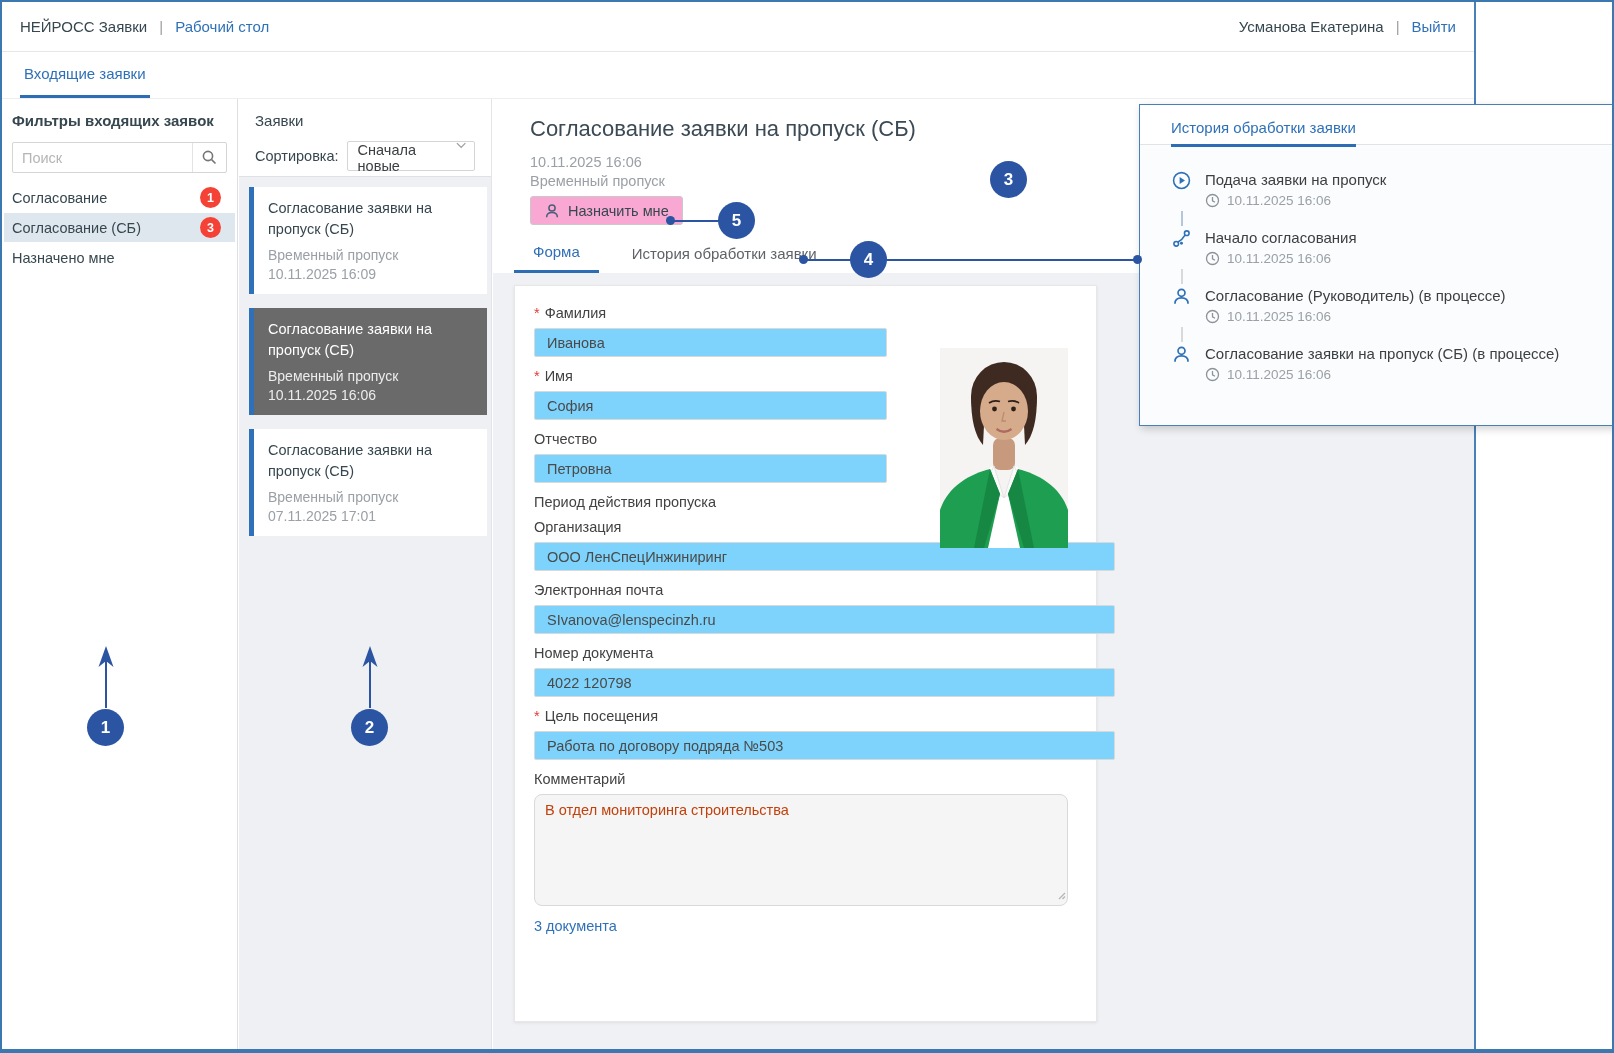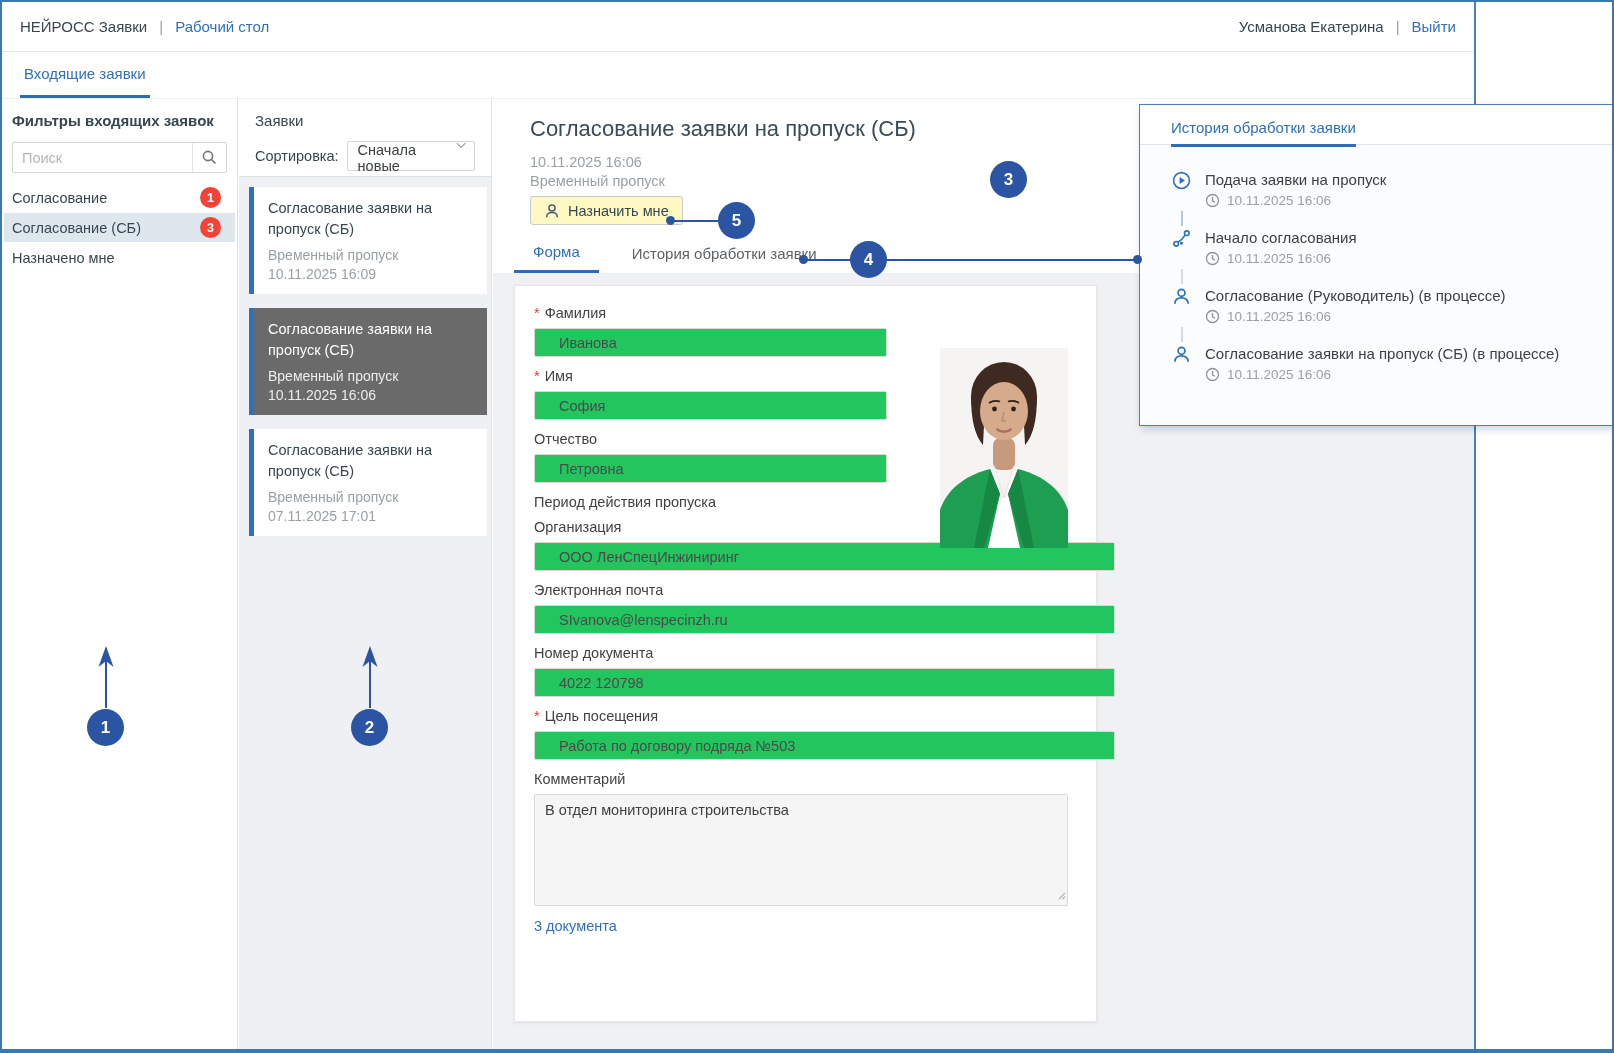--- a/index.html
+++ b/index.html
@@ -107,56 +107,56 @@
   .q-card.selected .qs, .q-card.selected .qd { color: #ececec; }
   
   .main { position: absolute; left: 491px; top: 97px; right: 0; bottom: 0; background: #f0f1f4; }
   .main-head { position: absolute; left: 0; top: 0; width: 100%; height: 174px; background: #fff; }
   .detail-title { margin: 17px 0 0 37px; font-size: 22px; color: #3b4a54; font-weight: 400; }
   .detail-date { margin: 12px 0 0 37px; font-size: 14.5px; color: #9aa0a6; }
   .detail-type { margin: 3px 0 0 37px; font-size: 14.5px; color: #9aa0a6; }
   .assign-btn {
     display: inline-flex; align-items: center; gap: 8px;
     margin: 7px 0 0 37px; height: 29px; padding: 0 13px;
-    background: #fef9c3; border: 1px solid #c9c9c9; border-radius: 3px;
+    background: #f9a8d4; border: 1px solid #c9c9c9; border-radius: 3px;
     font-size: 14.5px; color: #37474f; cursor: pointer;
   }
   .detail-tabs { position: absolute; left: 21px; bottom: 0; display: flex; }
   .d-tab { height: 40px; display: flex; align-items: center; padding: 0 19px; font-size: 15px; cursor: pointer; }
   .d-tab.active { color: #2f71b8; border-bottom: 3px solid #2c6db4; }
   .d-tab.inactive { color: #5f6368; margin-left: 14px; }
   .form-card {
     position: absolute; left: 21px; top: 186px; width: 583px; height: 737px;
     background: #fff; border: 1px solid #e7e7e7;
     box-shadow: 0 1px 3px rgba(0,0,0,.08);
     padding: 17px 19px 0 19px;
   }
   .f-label { font-size: 14.5px; color: #424242; margin-bottom: 5px; height: 20px; display: flex; align-items: center; }
   .req { color: #e53935; margin-right: 5px; }
   .f-input {
-    display: block; height: 29px; background: #22c55e;
+    display: block; height: 29px; background: #7dd3fc;
     border: 1px solid #d9d9d9; border-radius: 2px;
-    padding: 0 24px; font-size: 14.5px; color: #4a4a4a;
+    padding: 0 12px; font-size: 14.5px; color: #4a4a4a;
     font-family: "Liberation Sans", "DejaVu Sans", sans-serif;
     margin-bottom: 9px; outline: none;
   }
   .w-short { width: 353px; }
   .w-long { width: 581px; }
   .period-box {
     position: relative; width: 353px; height: 29px; background: #f5f5f5;
     border: 1px solid #d9d9d9; border-radius: 2px; margin-bottom: 9px;
     display: flex; align-items: center; padding: 0 10px;
     font-size: 14.5px; color: #c4c4c4;
   }
   .period-box .arrow { margin: 0 10px 0 28px; }
   .period-box .cal { position: absolute; right: 7px; top: 6px; }
   .f-textarea {
     width: 534px; height: 112px; background: #f5f5f5;
-    border: 1px solid #d9d9d9; border-radius: 2px;
-    padding: 7px 10px; font-size: 14.5px; color: #404040;
+    border: 1px solid #d9d9d9; border-radius: 8px;
+    padding: 7px 10px; font-size: 14.5px; color: #c2410c;
     font-family: "Liberation Sans", "DejaVu Sans", sans-serif;
     resize: none; outline: none; margin-bottom: 0;
   }
   .ta-wrap { position: relative; width: 534px; }
   .ta-handle { position: absolute; right: 2px; bottom: 6px; pointer-events: none; }
   .docs-label { margin-top: 9px; }
   .docs-link { display: inline-block; margin-top: 8px; font-size: 14.5px; color: #2f71b8; cursor: pointer; }
   .photo { position: absolute; left: 425px; top: 62px; width: 128px; height: 200px; }
   
   .history-panel {

